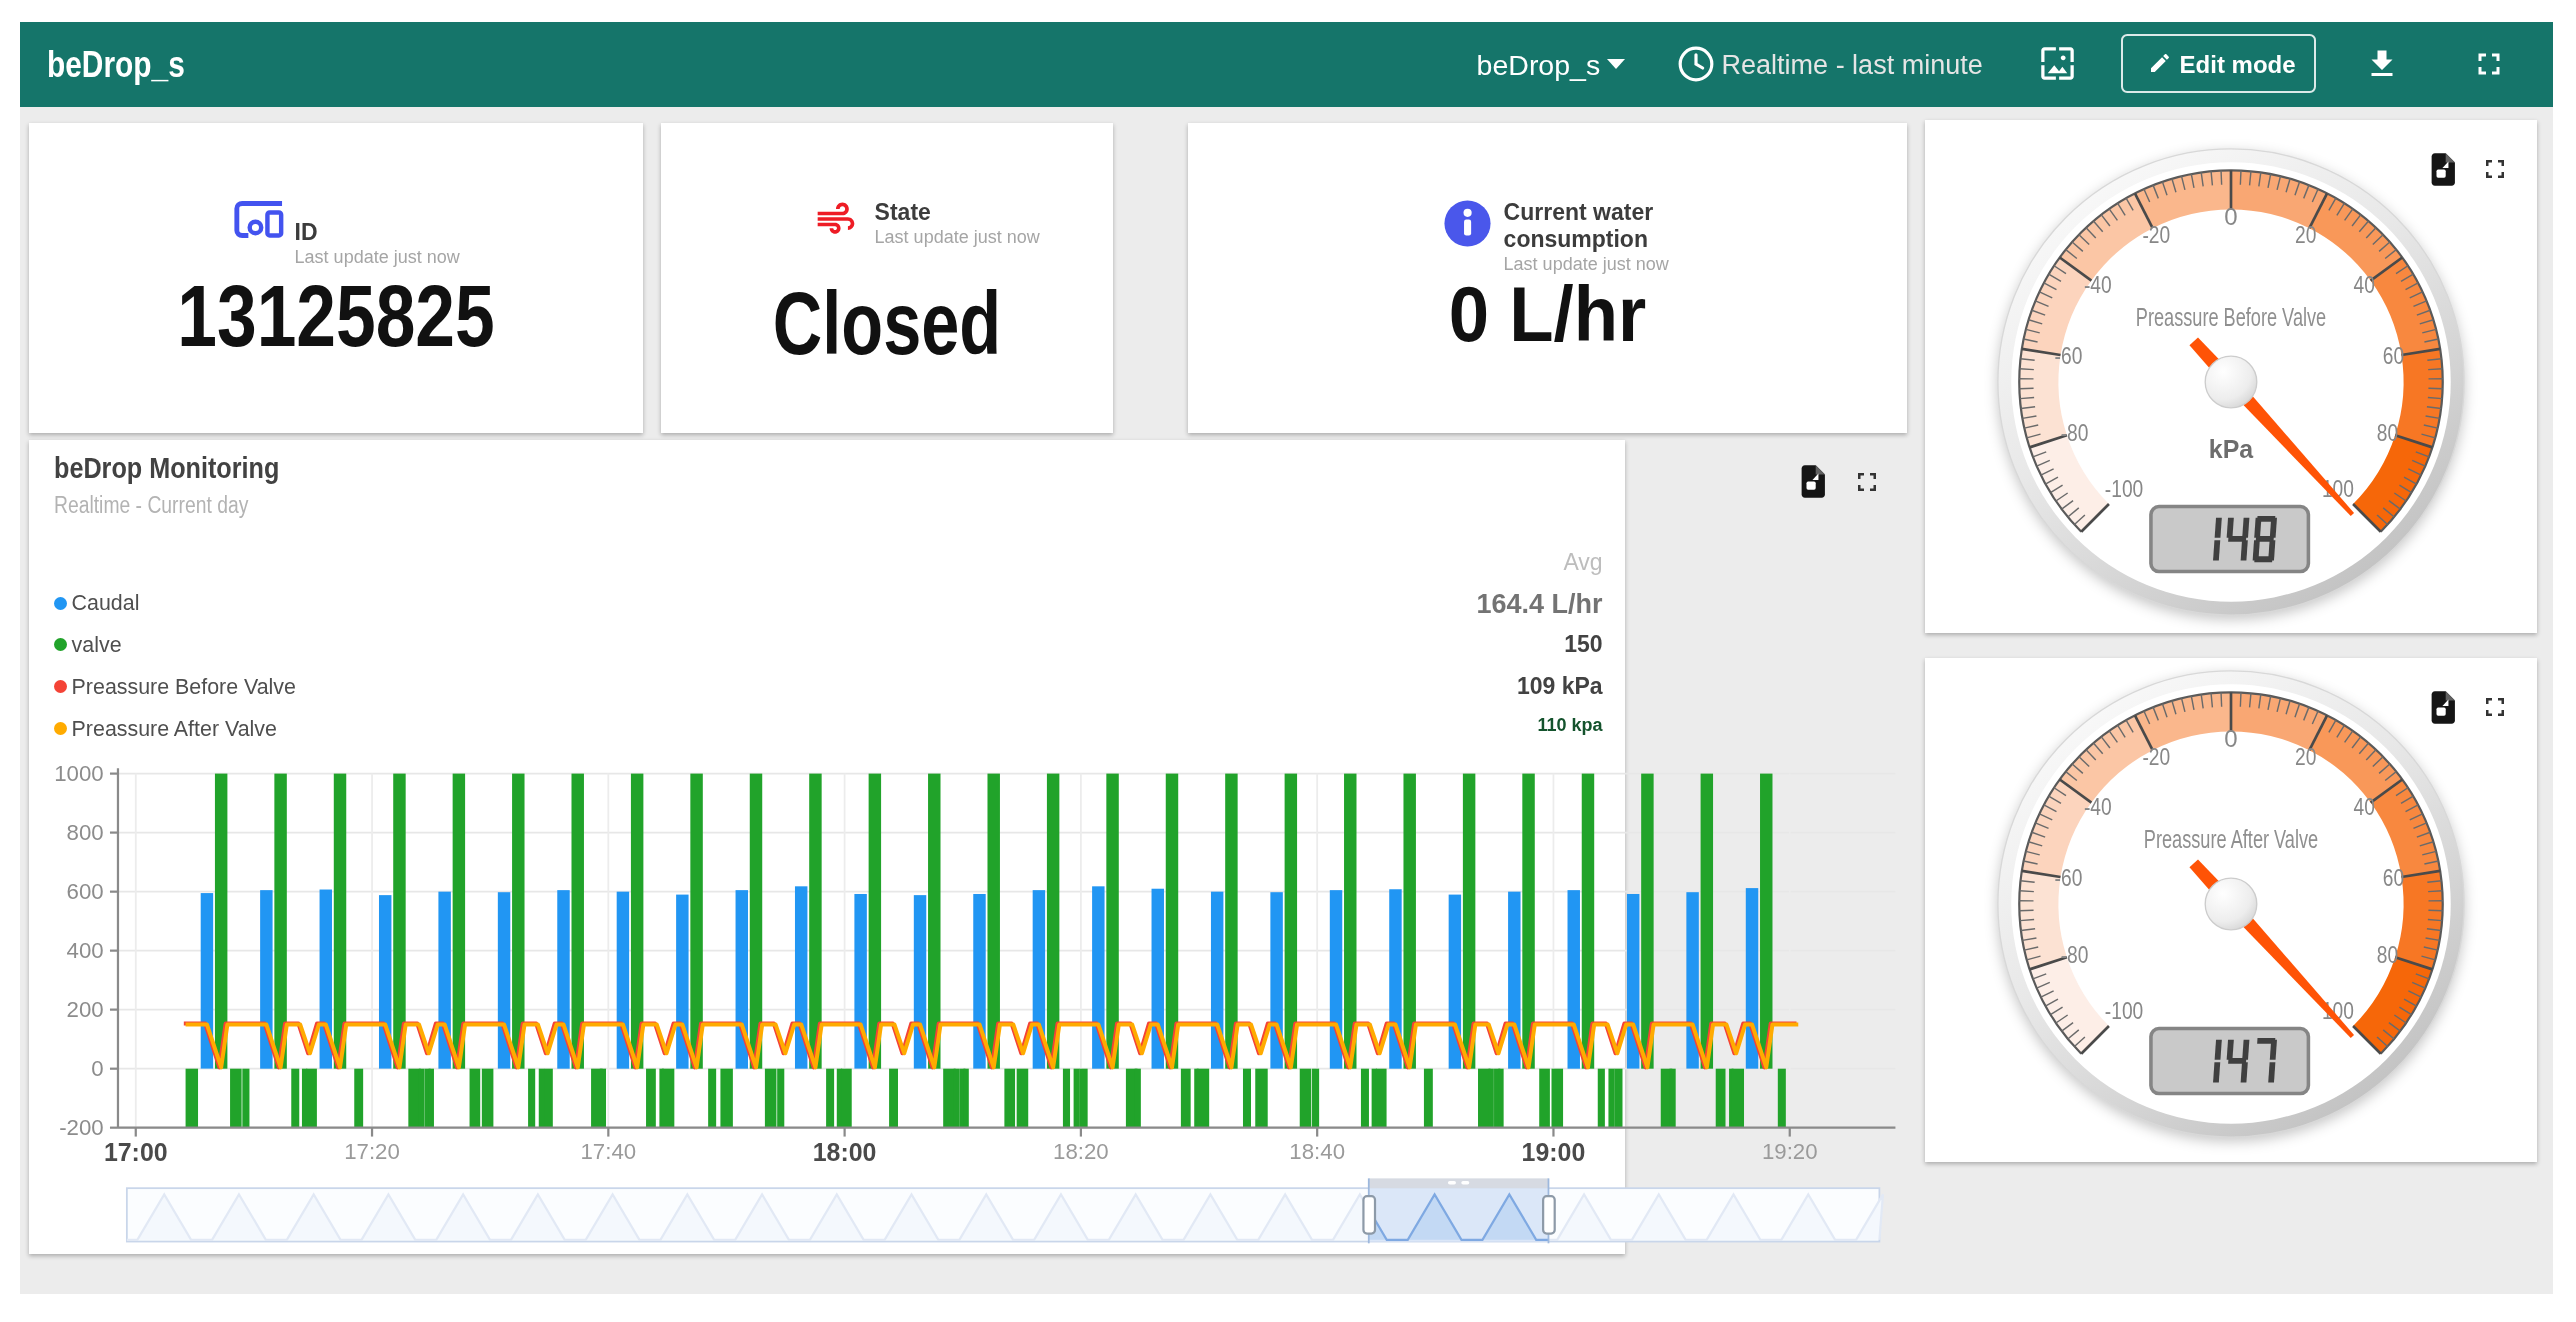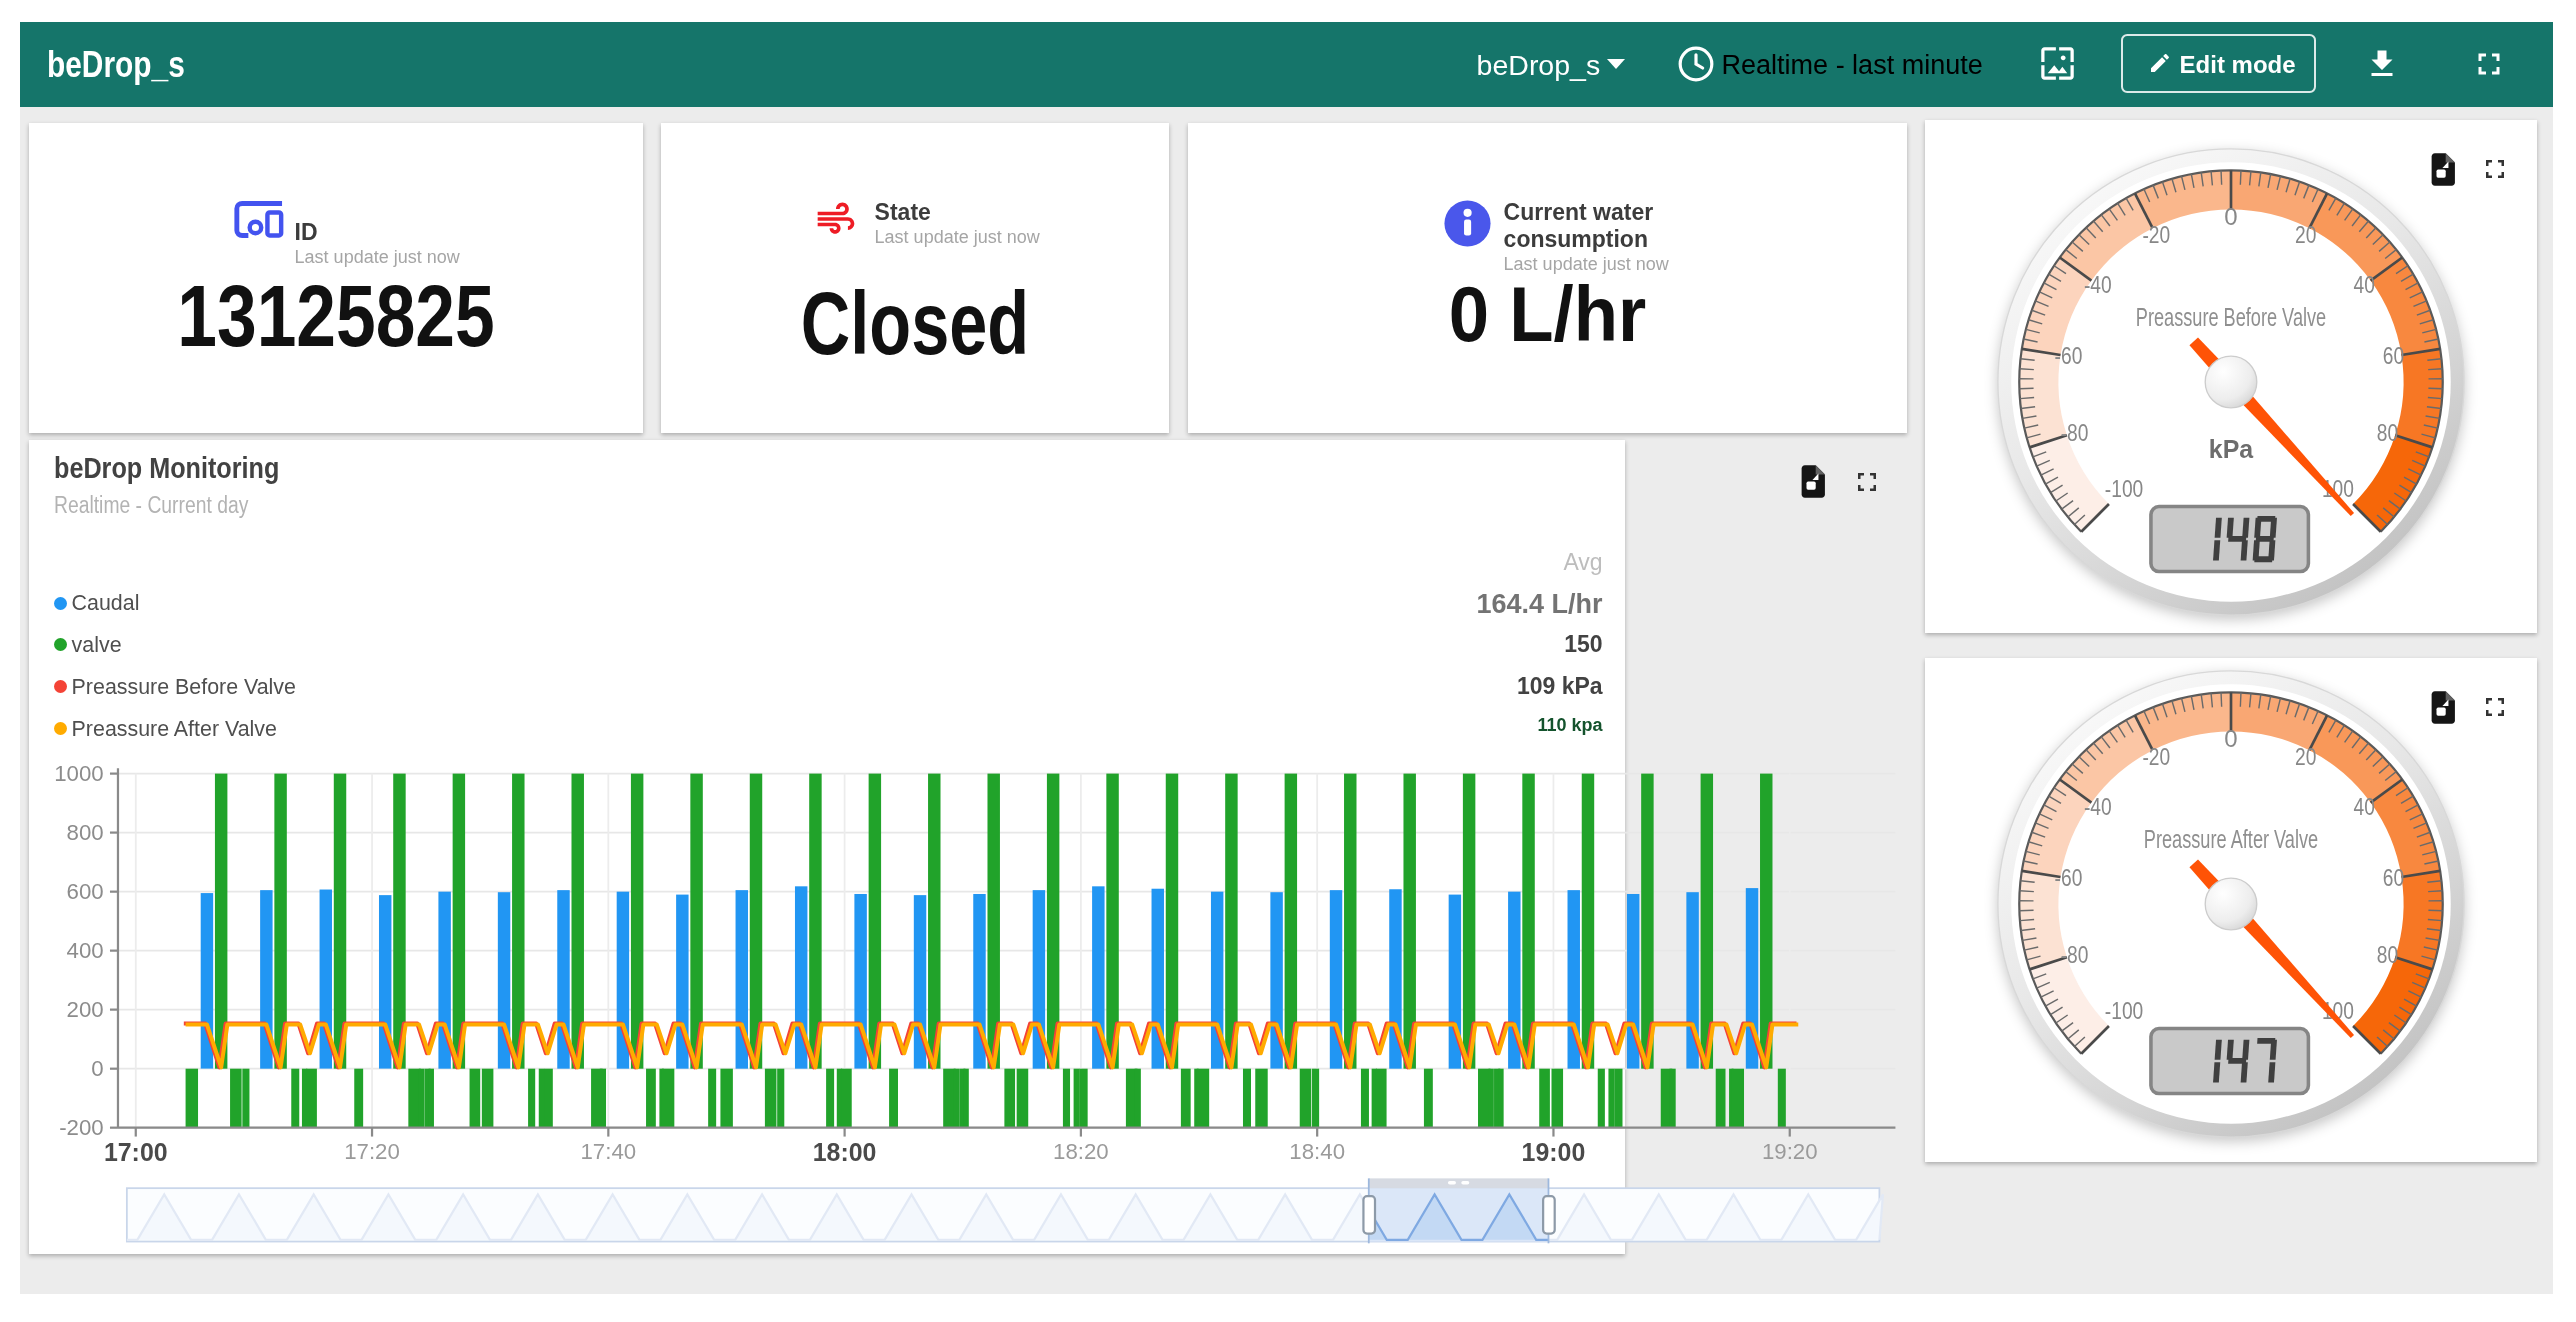--- a/index.html
+++ b/index.html
@@ -16,21 +16,21 @@
 <div class="dash">
 
 <div class="hdr">
   <div class="logo">beDrop_s</div>
   <div class="abs" style="left:1457px;top:27px;font-size:28.5px;color:#fff;">beDrop_s</div>
   <div class="abs" style="left:1587px;top:37px;width:0;height:0;border-left:9px solid transparent;border-right:9px solid transparent;border-top:10.7px solid #fff;"></div>
   <div class="abs" style="left:1656px;top:22px;"><svg width="40" height="40" viewBox="0 0 24 24" fill="none" stroke="#fff" stroke-width="1.9">
           <circle cx="12" cy="12" r="9.5"></circle>
           <path d="M12 6.5V12l4 2.4" stroke-linecap="round"></path>
         </svg></div>
-  <div class="abs" style="left:1702px;top:27.6px;font-size:27px;color:#000000;">Realtime - last minute</div>
+  <div class="abs" style="left:1702px;top:27.6px;font-size:27px;color:#e5e5e5;">Realtime - last minute</div>
   <div class="abs" style="left:2018px;top:22px;"><svg width="39" height="39" viewBox="0 0 24 24" fill="#fff">
           <path d="M4 4h7V2H4c-1.1 0-2 .9-2 2v7h2V4zm6 9l-4 5h12l-3-4-2.03 2.71L10 13zm7-4.5c0-.83-.67-1.5-1.5-1.5S14 7.67 14 8.5s.67 1.5 1.5 1.5S17 9.33 17 8.5zM20 2h-7v2h7v7h2V4c0-1.1-.9-2-2-2zm0 18h-7v2h7c1.1 0 2-.9 2-2v-7h-2v7zM4 13H2v7c0 1.1.9 2 2 2h7v-2H4v-7z"></path>
         </svg></div>
   <div class="abs" style="left:2101px;top:11.6px;width:195px;height:59px;border:2.2px solid rgba(255,255,255,0.85);border-radius:6.2px;"></div>
   <div class="abs" style="left:2128px;top:29px;"><svg width="24" height="24" viewBox="0 0 24 24" fill="#fff">
           <path d="M3 17.25V21h3.75L17.81 9.94l-3.75-3.75L3 17.25zM20.71 7.04c.39-.39.39-1.02 0-1.41l-2.34-2.34c-.39-.39-1.02-.39-1.41 0l-1.83 1.83 3.75 3.75 1.83-1.83z"></path>
         </svg></div>
   <div class="abs" style="left:2160px;top:29px;font-size:24px;font-weight:bold;color:#fff;">Edit mode</div>
   <div class="abs" style="left:2344px;top:24px;"><svg width="36" height="36" viewBox="0 0 24 24" fill="#fff">
           <path d="M19 9h-4V3H9v6H5l7 7 7-7zM5 18v2h14v-2H5z"></path>
@@ -46,21 +46,21 @@
           <circle cx="25" cy="31" r="6.5" stroke-width="5"></circle>
           <rect x="38.5" y="14" width="15.5" height="26" rx="2.5" stroke-width="5"></rect>
         </svg></div>
   <div class="abs" style="left:266px;top:76px;margin-top:20px;" class2="t">
         <div class="tc-title">ID</div>
         <div class="tc-sub">Last update just now</div>
       </div>
   <div class="tc-val" style="top:193px;transform:scaleX(0.82);"><span style="font-size:87px;">13125825</span></div>
 </div>
 
-<div class="card" style="left:641px;top:101px;width:508px;height:310px;">
+<div class="card" style="left:641px;top:101px;width:452px;height:310px;">
   <div class="abs" style="left:151px;top:74px;"><svg width="48" height="44" viewBox="0 0 24 24" fill="#ee1c25">
           <path d="M14.5 17c0 1.65-1.35 3-3 3s-3-1.35-3-3h2c0 .55.45 1 1 1s1-.45 1-1-.45-1-1-1H2v-2h9.5c1.65 0 3 1.35 3 3zM19 6.5C19 4.57 17.43 3 15.5 3S12 4.57 12 6.5h2c0-.83.67-1.5 1.5-1.5s1.5.67 1.5 1.5S16.33 8 15.5 8H2v2h13.5c1.93 0 3.5-1.57 3.5-3.5zm-.5 4.5H2v2h16.5c.83 0 1.5.67 1.5 1.5s-.67 1.5-1.5 1.5v2c1.93 0 3.5-1.57 3.5-3.5s-1.57-3.5-3.5-3.5z"></path>
         </svg></div>
   <div class="abs" style="left:214px;top:76px;">
         <div class="tc-title">State</div>
         <div class="tc-sub">Last update just now</div>
       </div>
   <div class="tc-val" style="top:200px;transform:scaleX(0.77);"><span style="font-size:89px;">Closed</span></div>
 </div>
 

